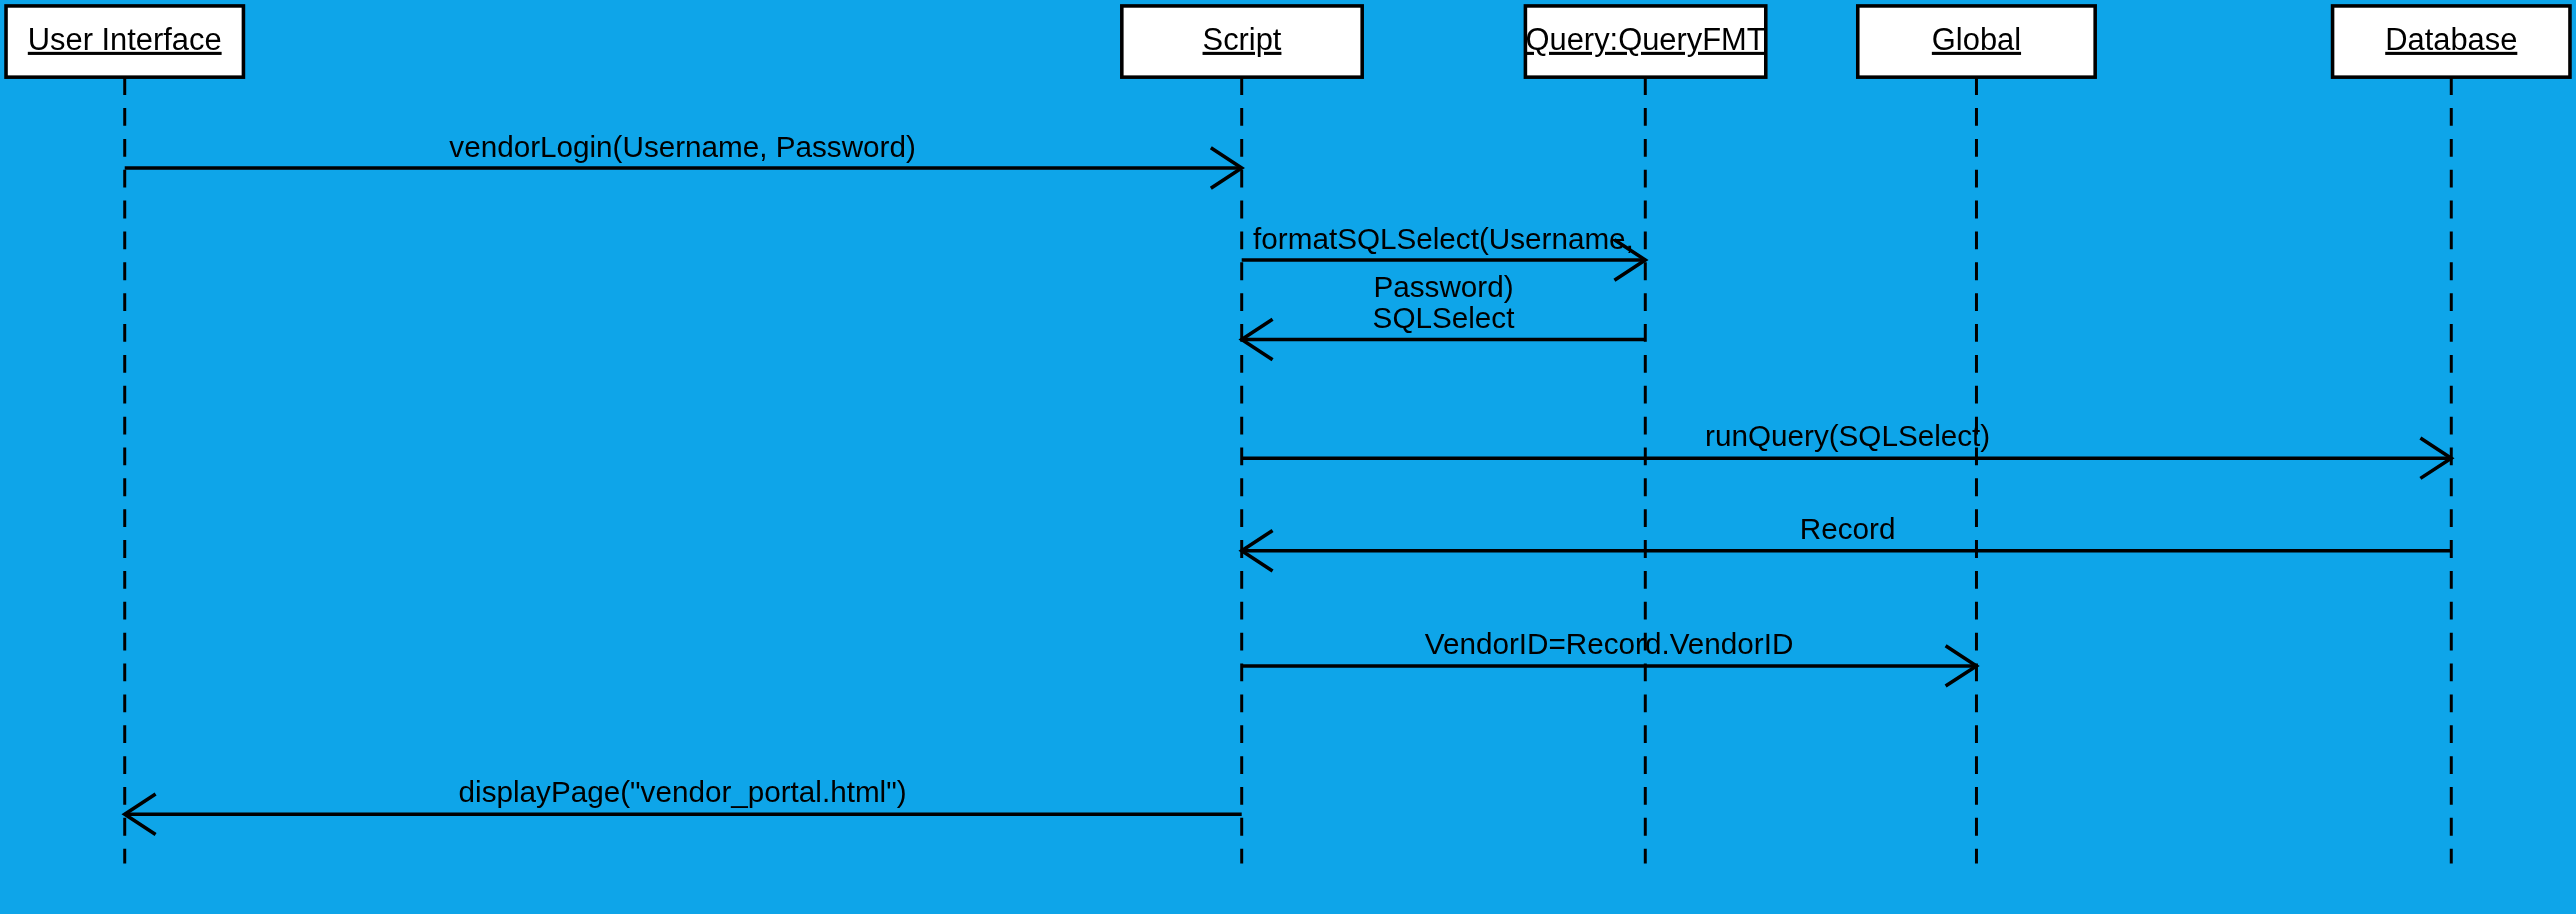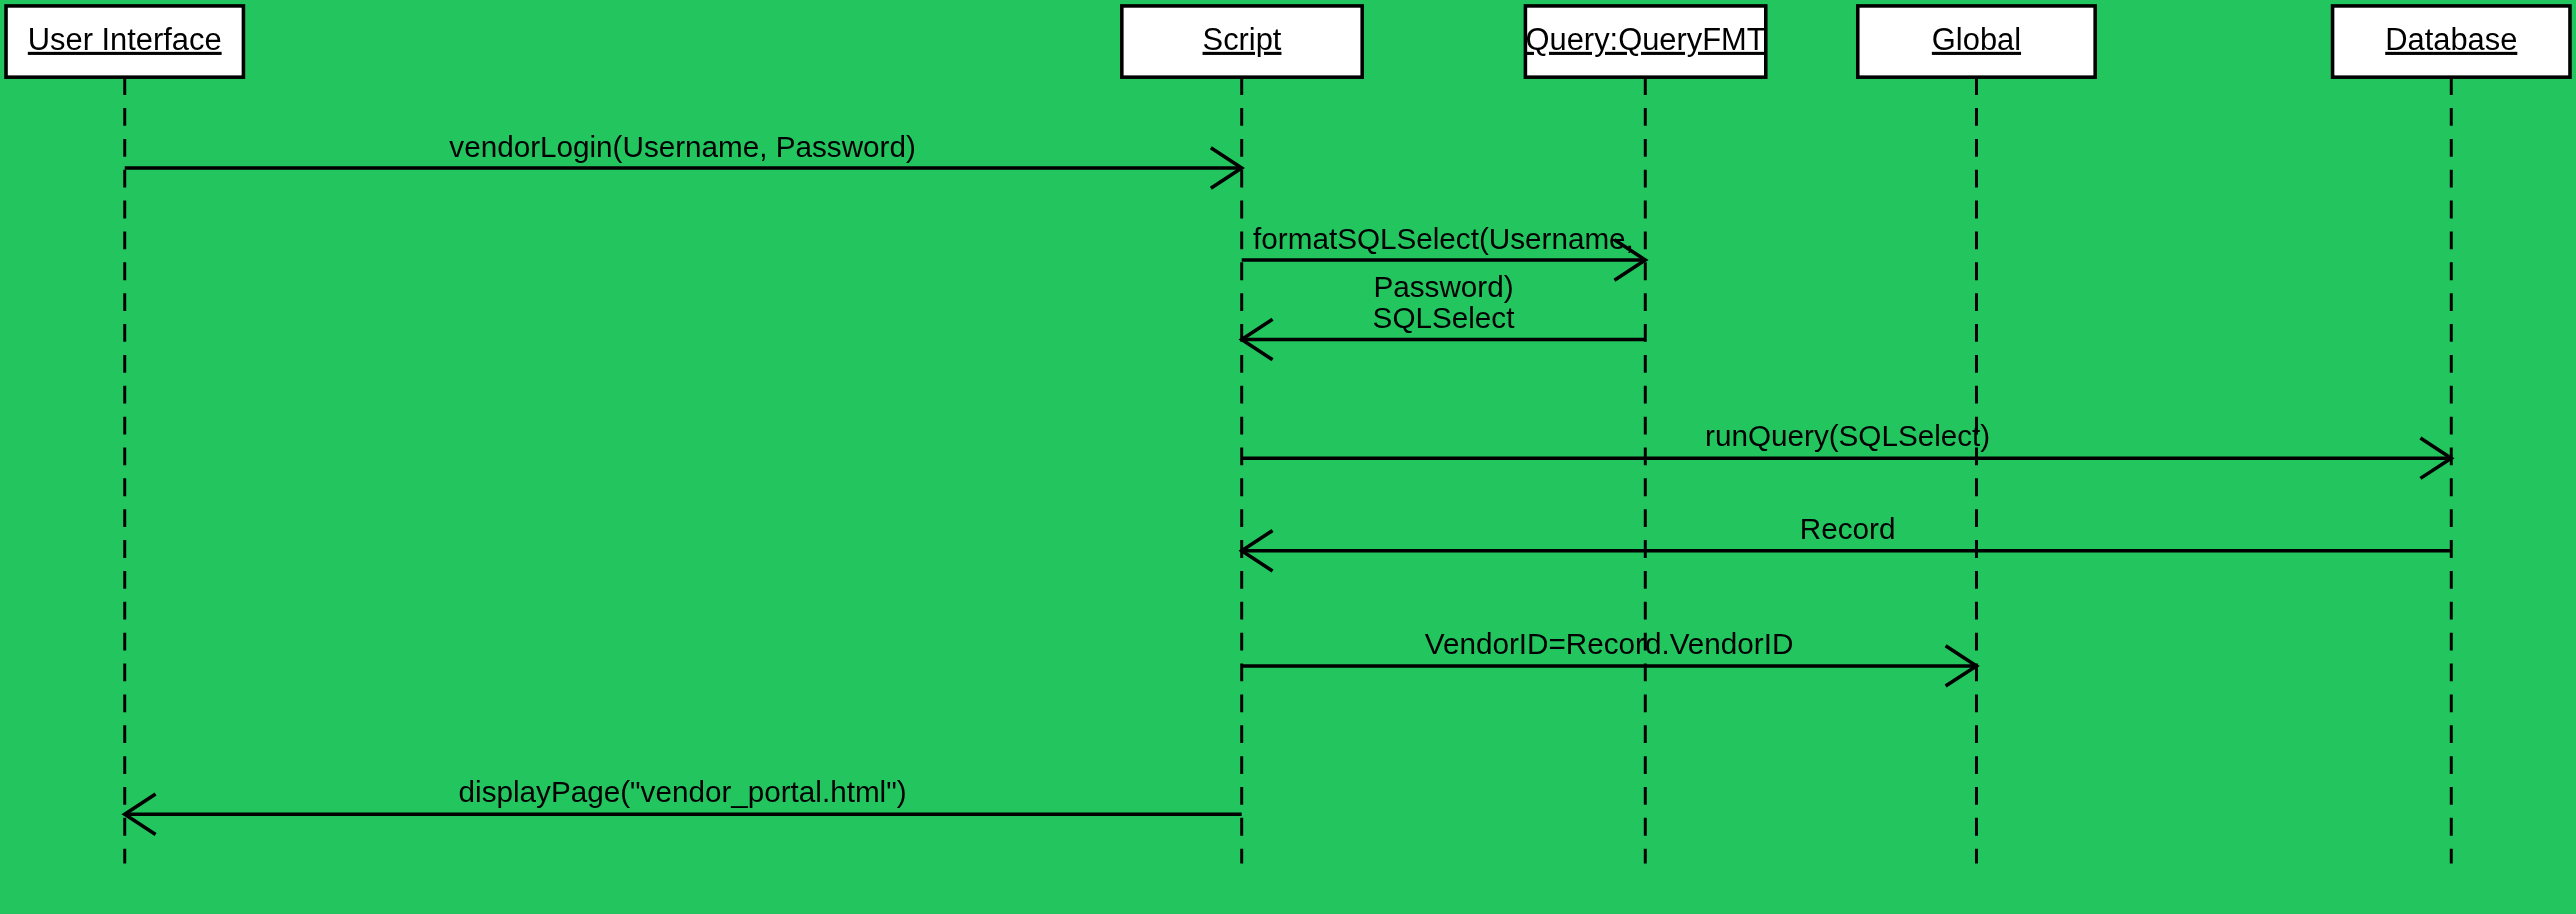--- a/index.html
+++ b/index.html
@@ -7,21 +7,21 @@
     padding: 0;
     background: #ffffff;
   }
   body {
     font-family: "Liberation Sans", sans-serif;
   }
   #diagram-root {
     position: relative;
     width: 2576px;
     height: 914px;
-    background: #22c55e;
+    background: #0ea5e9;
     overflow: hidden;
   }
   #diagram-svg {
     position: absolute;
     top: 0;
     left: 0;
     width: 2576px;
     height: 914px;
     display: block;
   }

